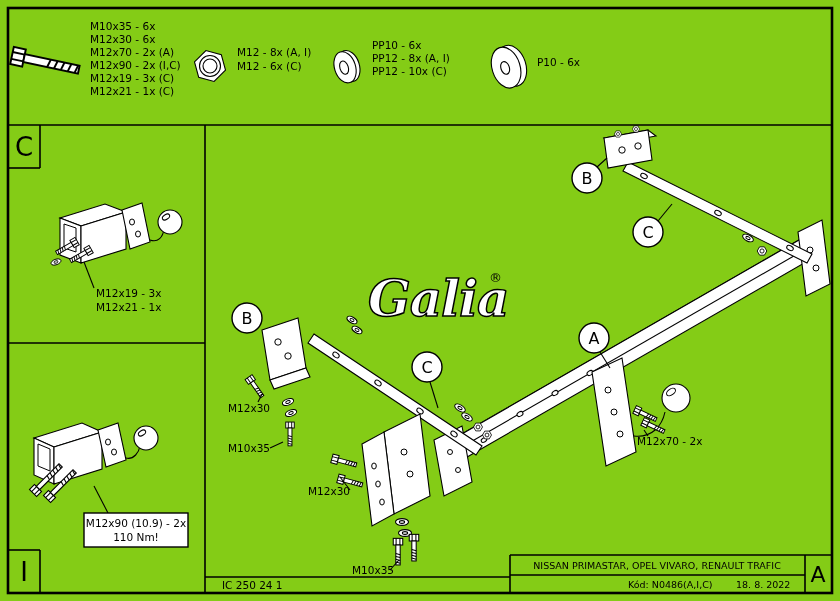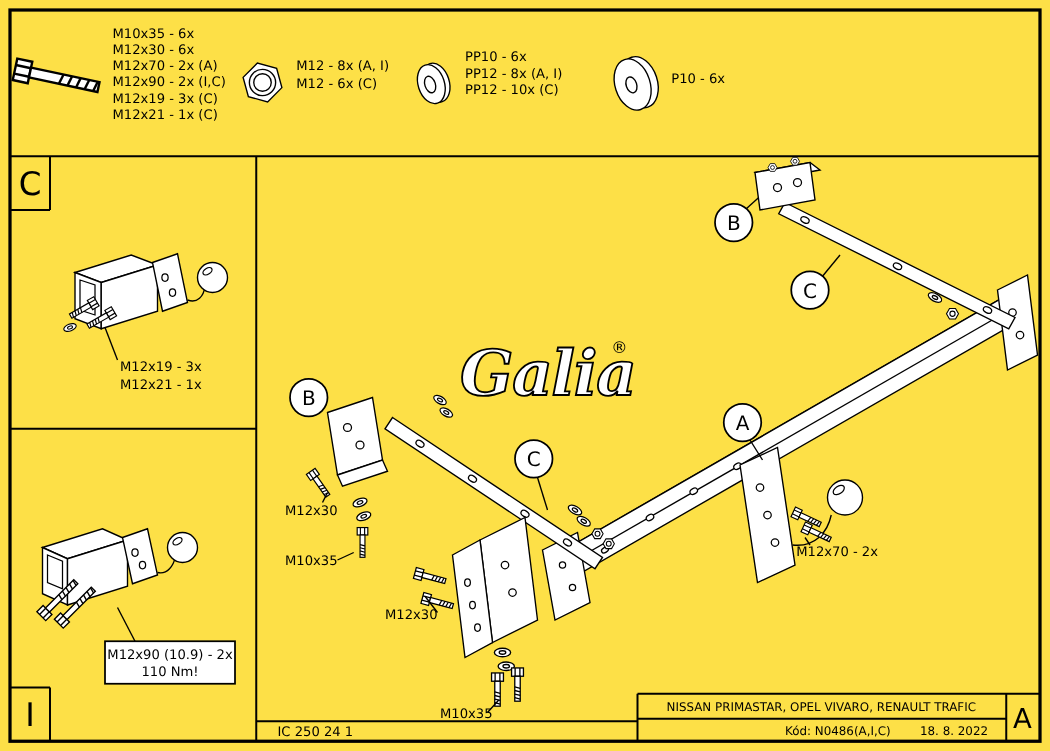--- a/index.html
+++ b/index.html
@@ -1,16 +1,16 @@
 <!DOCTYPE html>
 <html><head>
 <meta charset="utf-8">
 <style>
   html,body{margin:0;padding:0;background:#e8e8e8;}
-  .page{width:840px;height:601px;background:#fde047;position:relative;margin:0 auto;
+  .page{width:840px;height:601px;background:#84cc16;position:relative;margin:0 auto;
         font-family:"DejaVu Sans",sans-serif;}
   svg{display:block;}
   .ln{stroke:#000;stroke-width:1.1;fill:none;}
   .ln2{stroke:#000;stroke-width:1.6;fill:none;}
   .frame{stroke:#000;stroke-width:2.6;fill:none;}
   .fw{fill:#fff;stroke:#000;stroke-width:1.1;}
   .fw2{fill:#fff;stroke:#000;stroke-width:1.4;}
   .hole{fill:#fff;stroke:#000;stroke-width:1;}
   text{fill:#000;stroke:none;font-family:"DejaVu Sans",sans-serif;}
   .t10{font-size:10.5px;}

